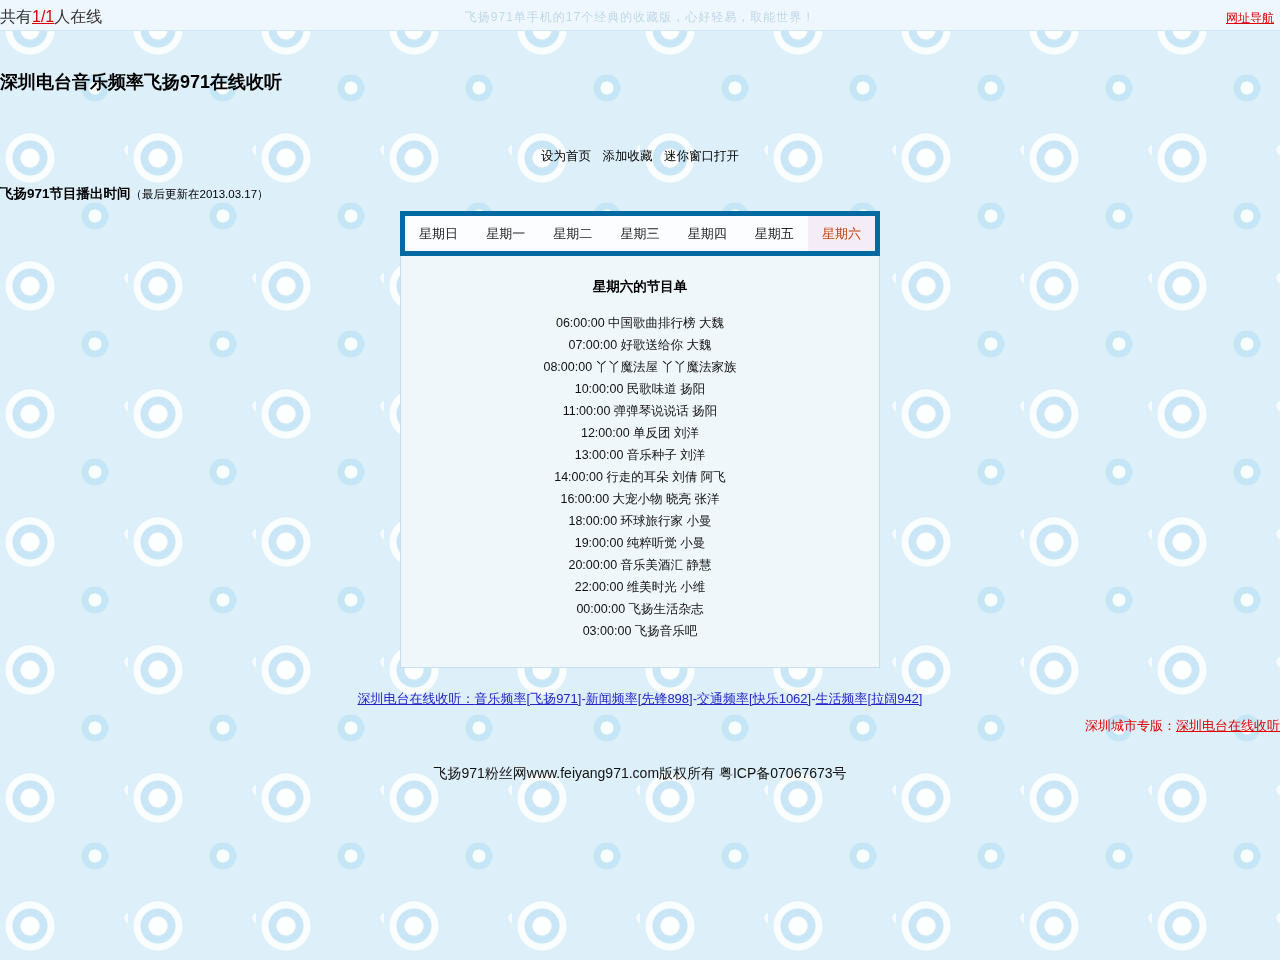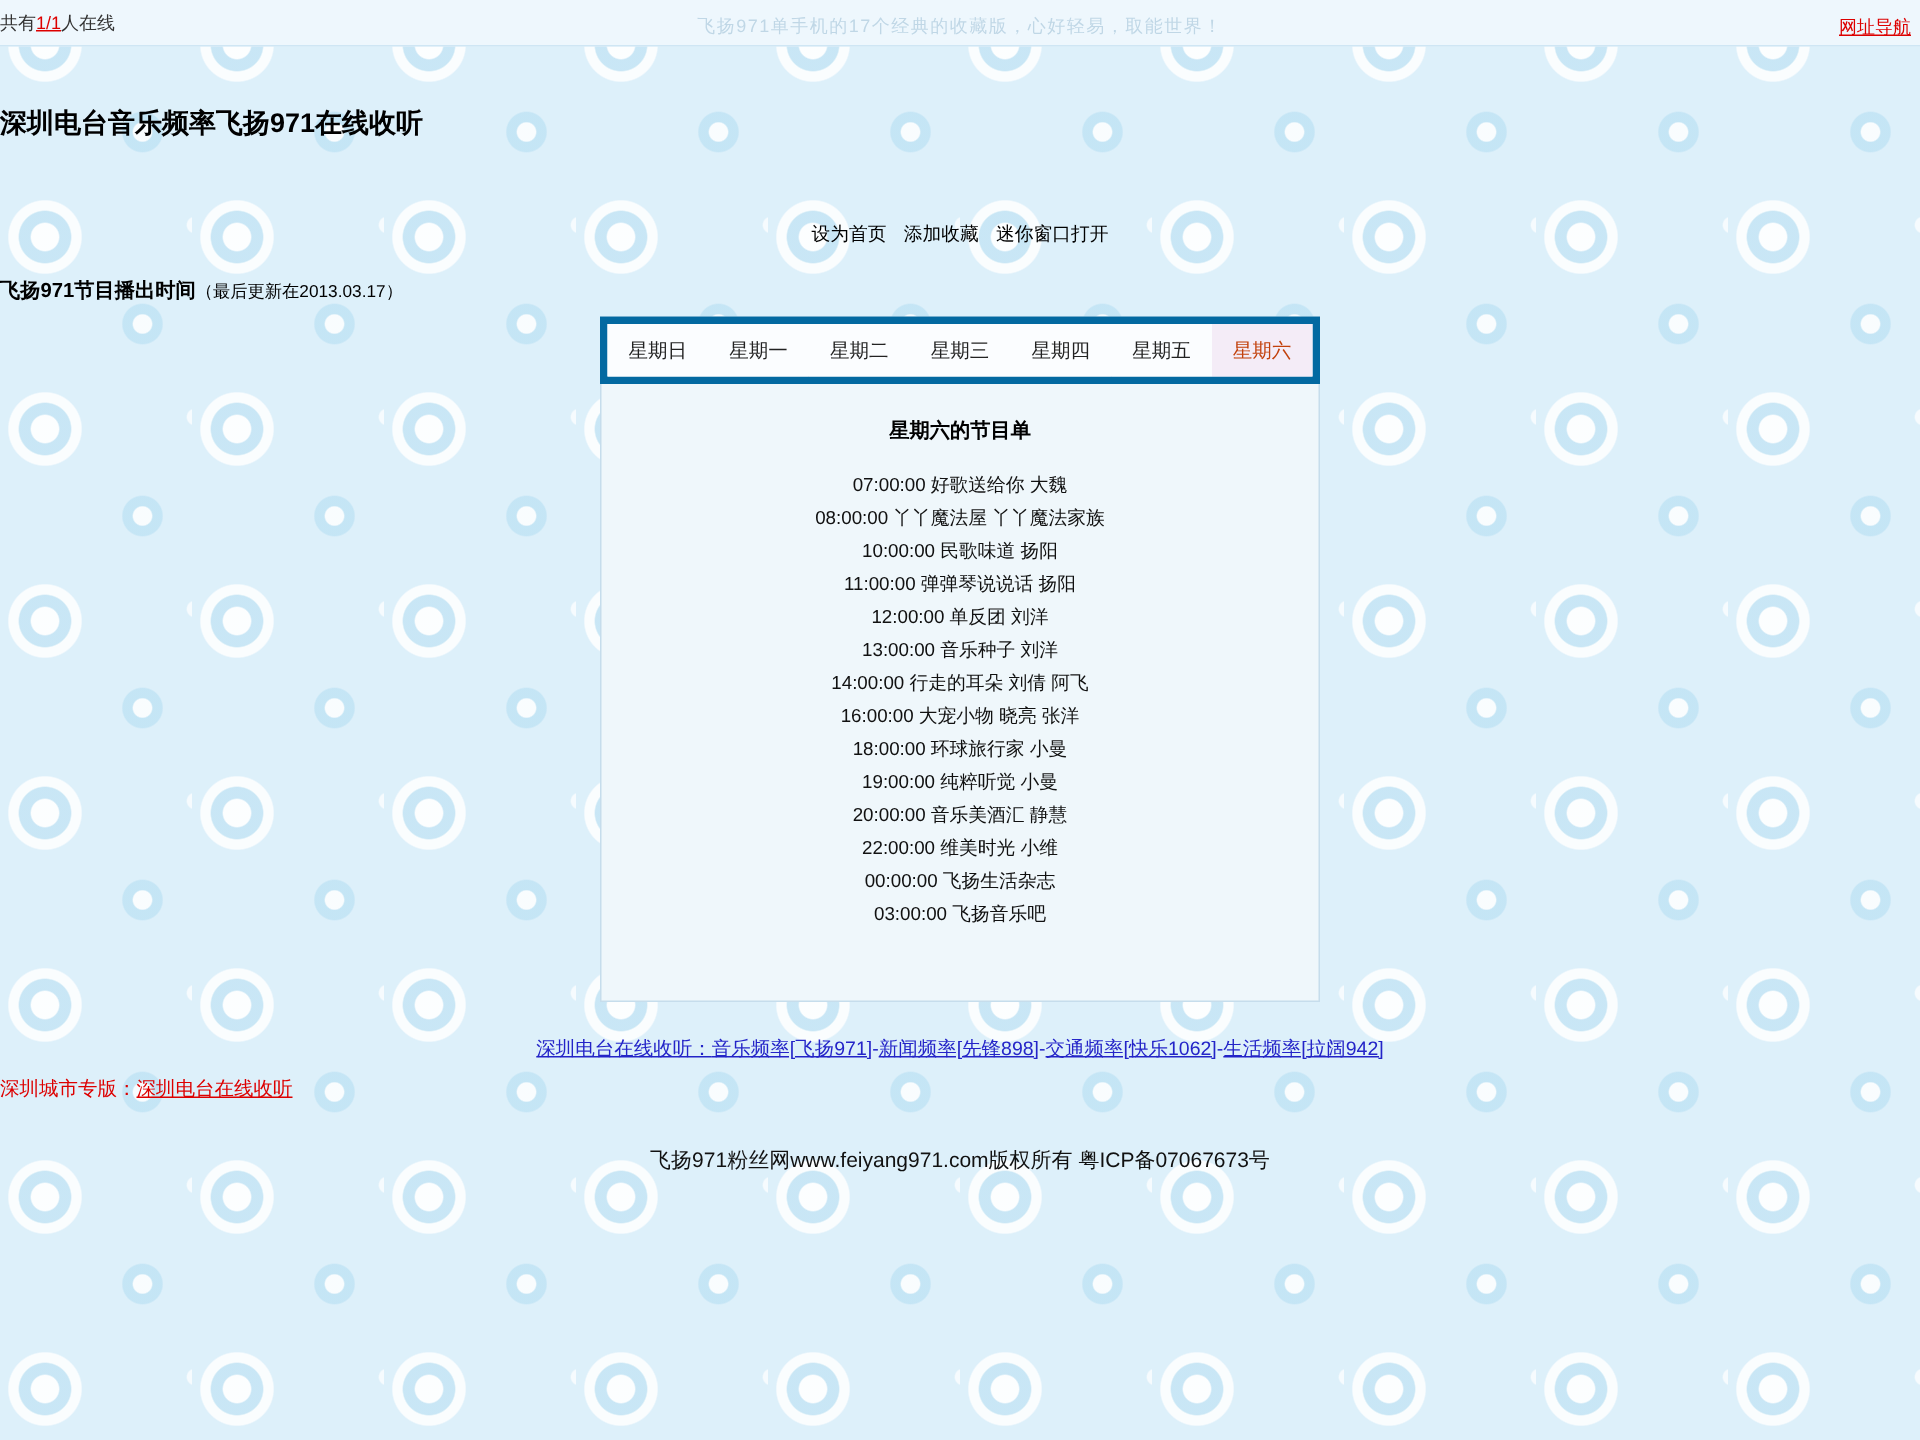--- a/index.html
+++ b/index.html
@@ -45,21 +45,21 @@
     width: 1280px;
     height: 30px;
     background: #eef7fd;
     border-bottom: 1px solid #cfe6f4;
     overflow: hidden;
   }
   #online-counter {
     position: absolute;
     left: 0;
     top: 7px;
-    font-size: 12px;
+    font-size: 16px;
     color: #333;
     white-space: nowrap;
   }
   #online-counter .num {
     color: #d00;
     text-decoration: underline;
   }
   #topbar-center {
     position: absolute;
     left: 0;
@@ -193,21 +193,21 @@
   }
   #footer-links .sep {
     color: #2424c8;
     text-decoration: none;
   }
   #city-line {
     position: absolute;
     top: 717px;
     left: 0;
     width: 1280px;
-    text-align: left;
+    text-align: right;
     font-size: 13px;
     color: #d00;
   }
   #city-line .lk {
     color: #d00;
     text-decoration: underline;
     cursor: pointer;
   }
   #copyright {
     position: absolute;
@@ -252,20 +252,21 @@
     <div class="tab">星期二</div>
     <div class="tab">星期三</div>
     <div class="tab">星期四</div>
     <div class="tab">星期五</div>
     <div class="tab active">星期六</div>
   </div>
 
   <div id="panel">
     <div id="panel-title">星期六的节目单</div>
     <ul id="program-list">
+      <li>06:00:00 中国歌曲排行榜 大魏</li>
       <li>07:00:00 好歌送给你 大魏</li>
       <li>08:00:00 丫丫魔法屋 丫丫魔法家族</li>
       <li>10:00:00 民歌味道 扬阳</li>
       <li>11:00:00 弹弹琴说说话 扬阳</li>
       <li>12:00:00 单反团 刘洋</li>
       <li>13:00:00 音乐种子 刘洋</li>
       <li>14:00:00 行走的耳朵 刘倩 阿飞</li>
       <li>16:00:00 大宠小物 晓亮 张洋</li>
       <li>18:00:00 环球旅行家 小曼</li>
       <li>19:00:00 纯粹听觉 小曼</li>

